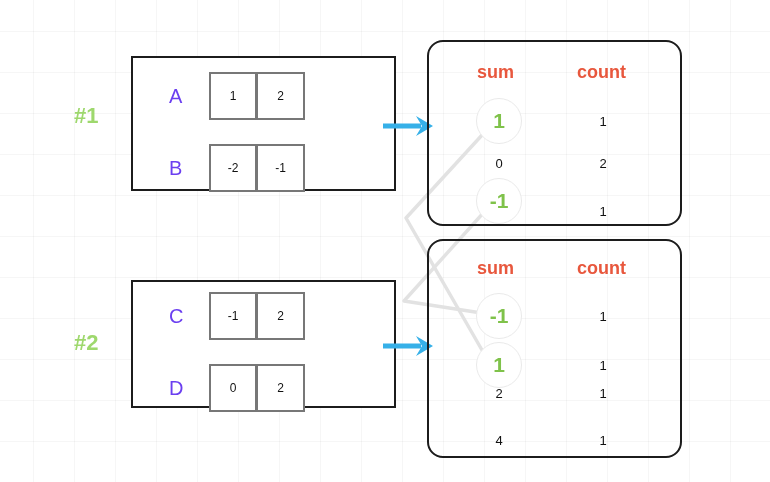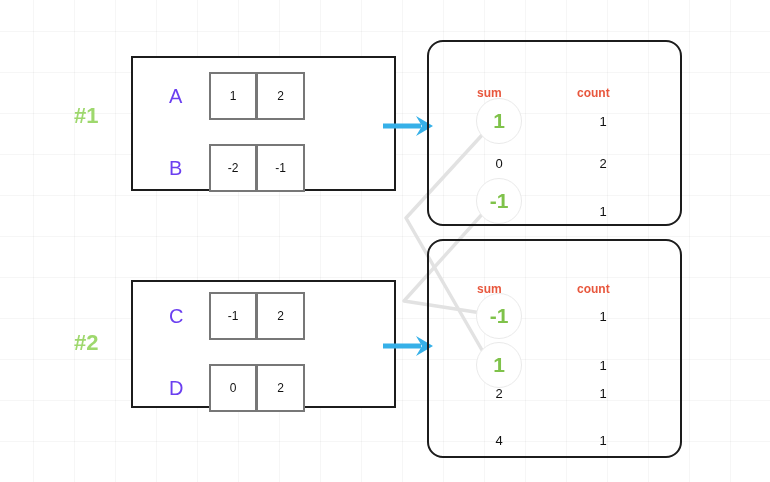--- a/index.html
+++ b/index.html
@@ -92,24 +92,23 @@
     border: 2px solid #1c1c1c;
     border-radius: 16px;
     background: transparent;
     box-sizing: border-box;
   }
   #panel-1 { left: 427px; top: 40px;  width: 255px; height: 186px; }
   #panel-2 { left: 427px; top: 239px; width: 255px; height: 219px; }
 
   .panel-head {
     position: absolute;
-    font-size: 12px;
+    font-size: 18px;
     font-weight: bold;
     color: #e8573d;
-    margin-top: 24px;
   }
   .head-sum   { left: 48px; }
   .head-count { left: 148px; text-align: right; }
 
   .trow {
     position: absolute;
     left: 0;
     width: 100%;
     height: 0;
   }

